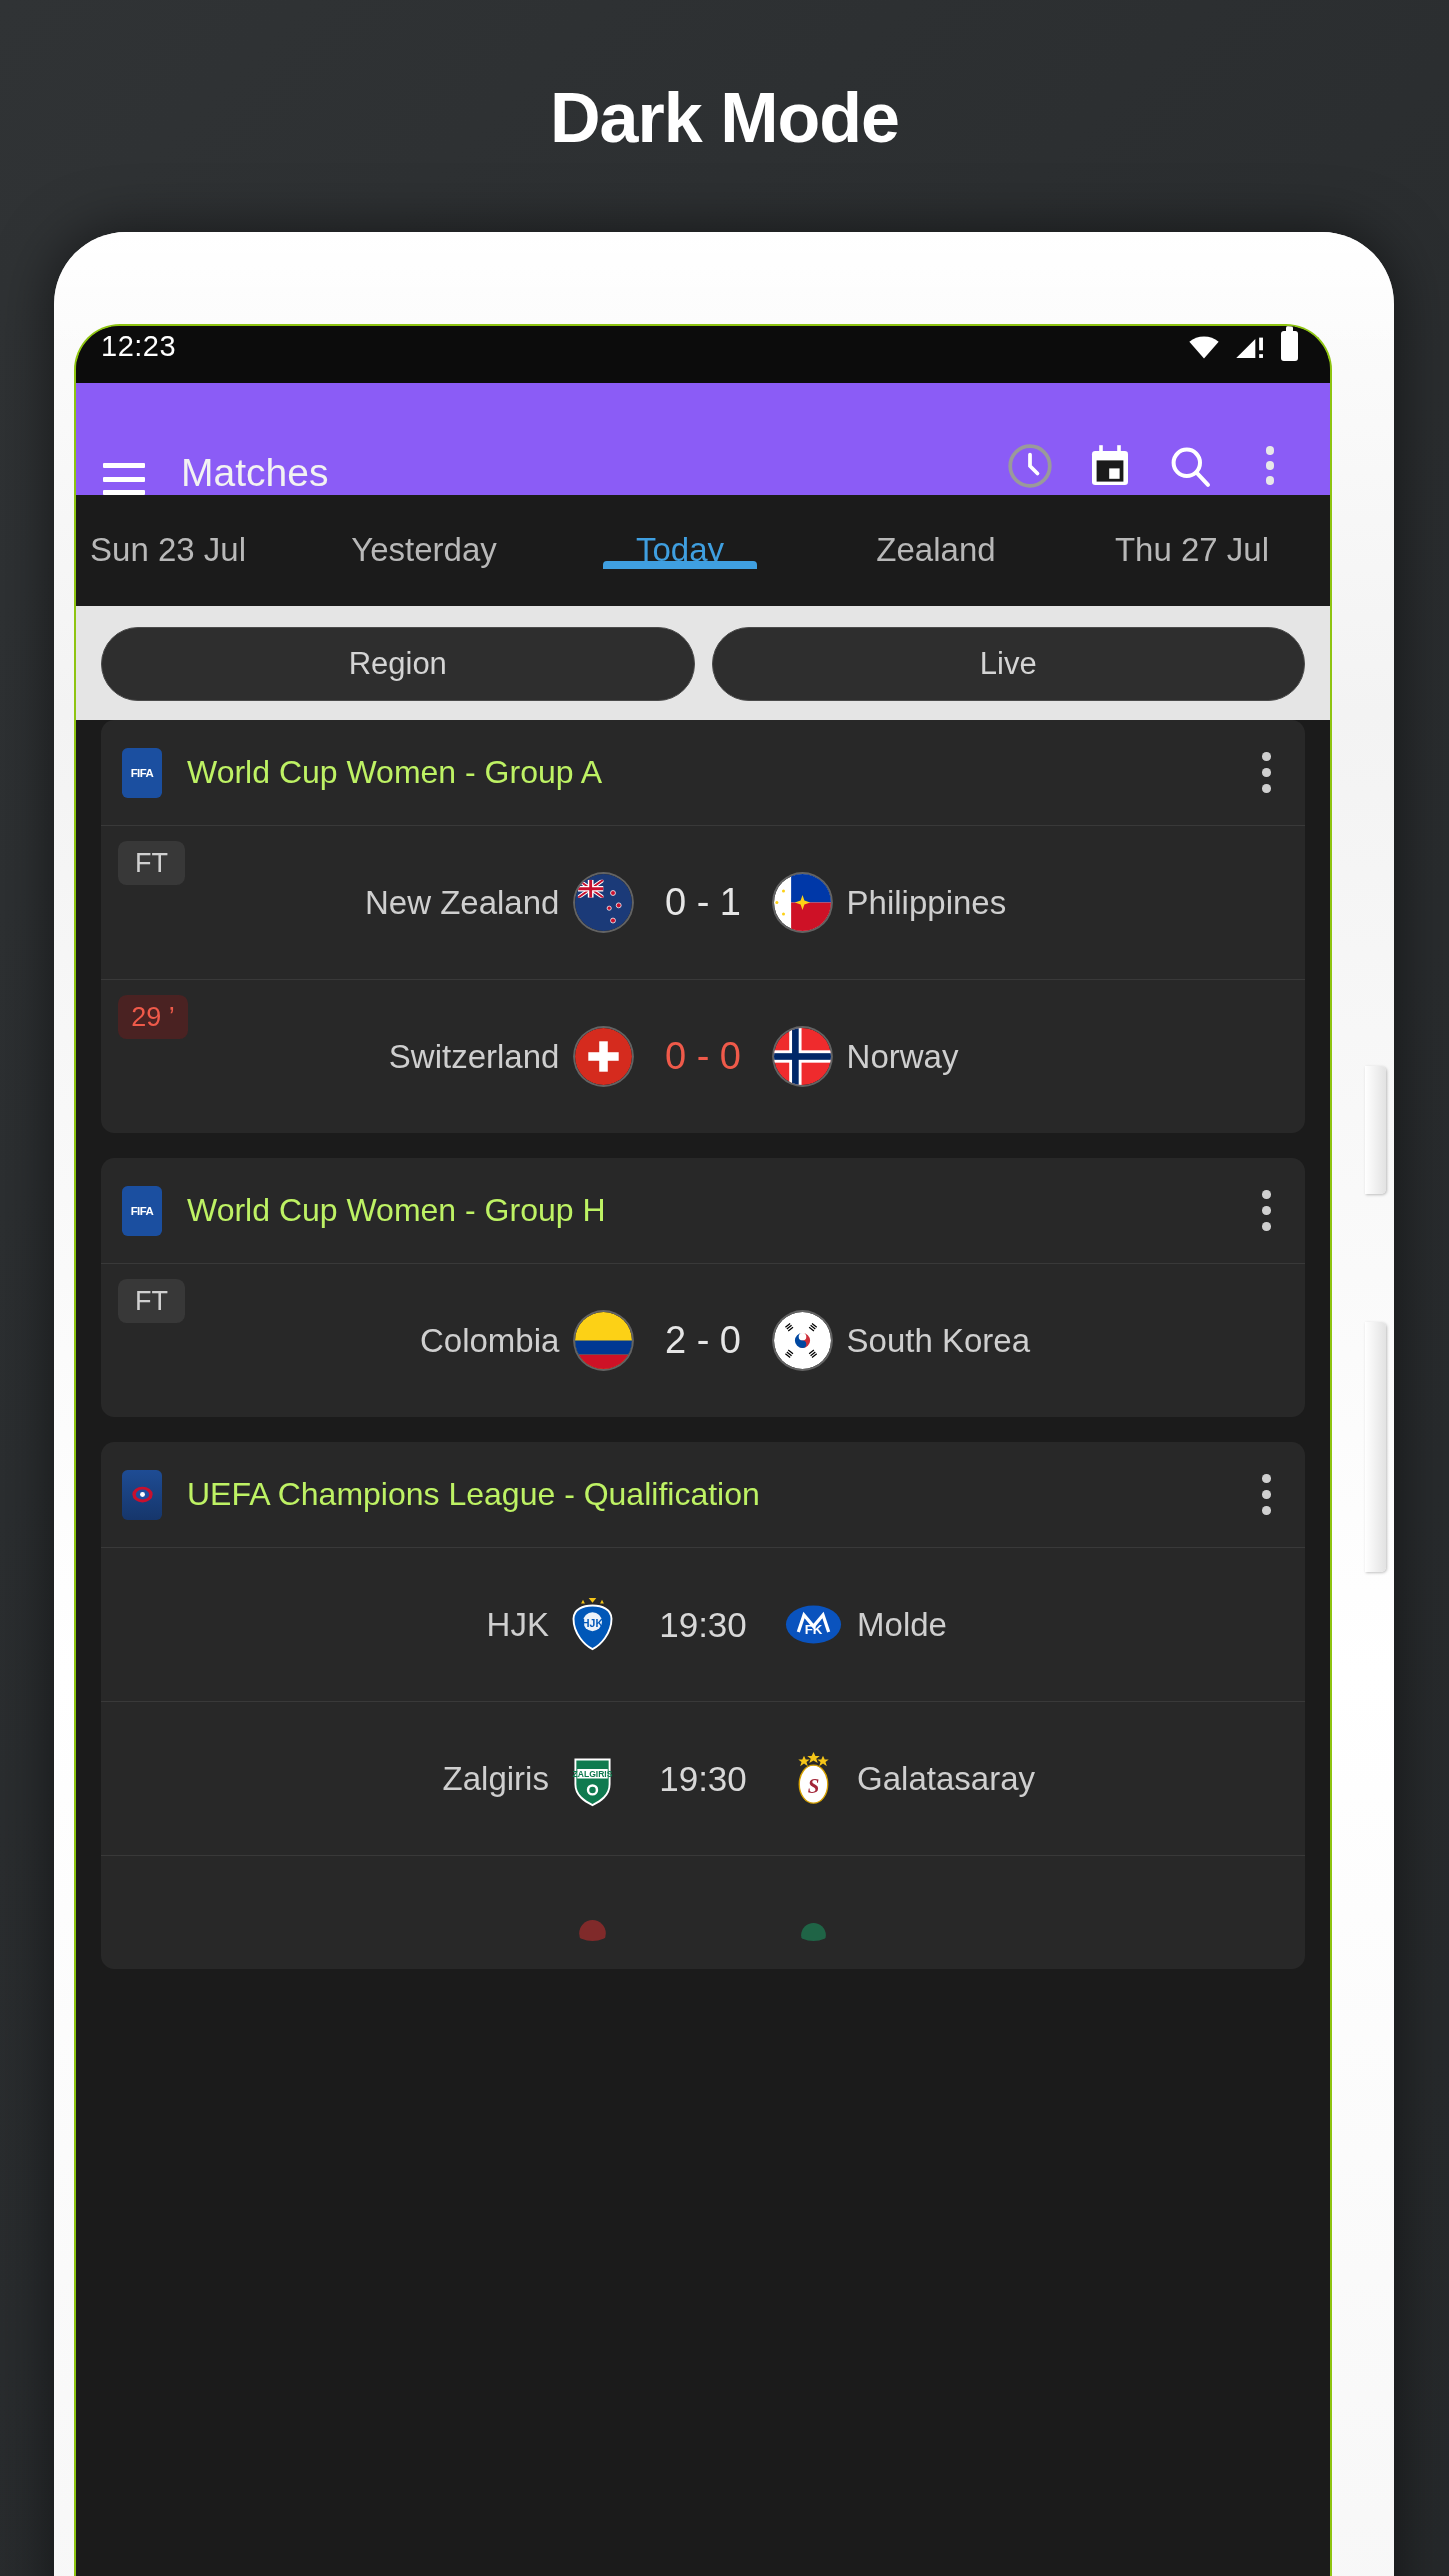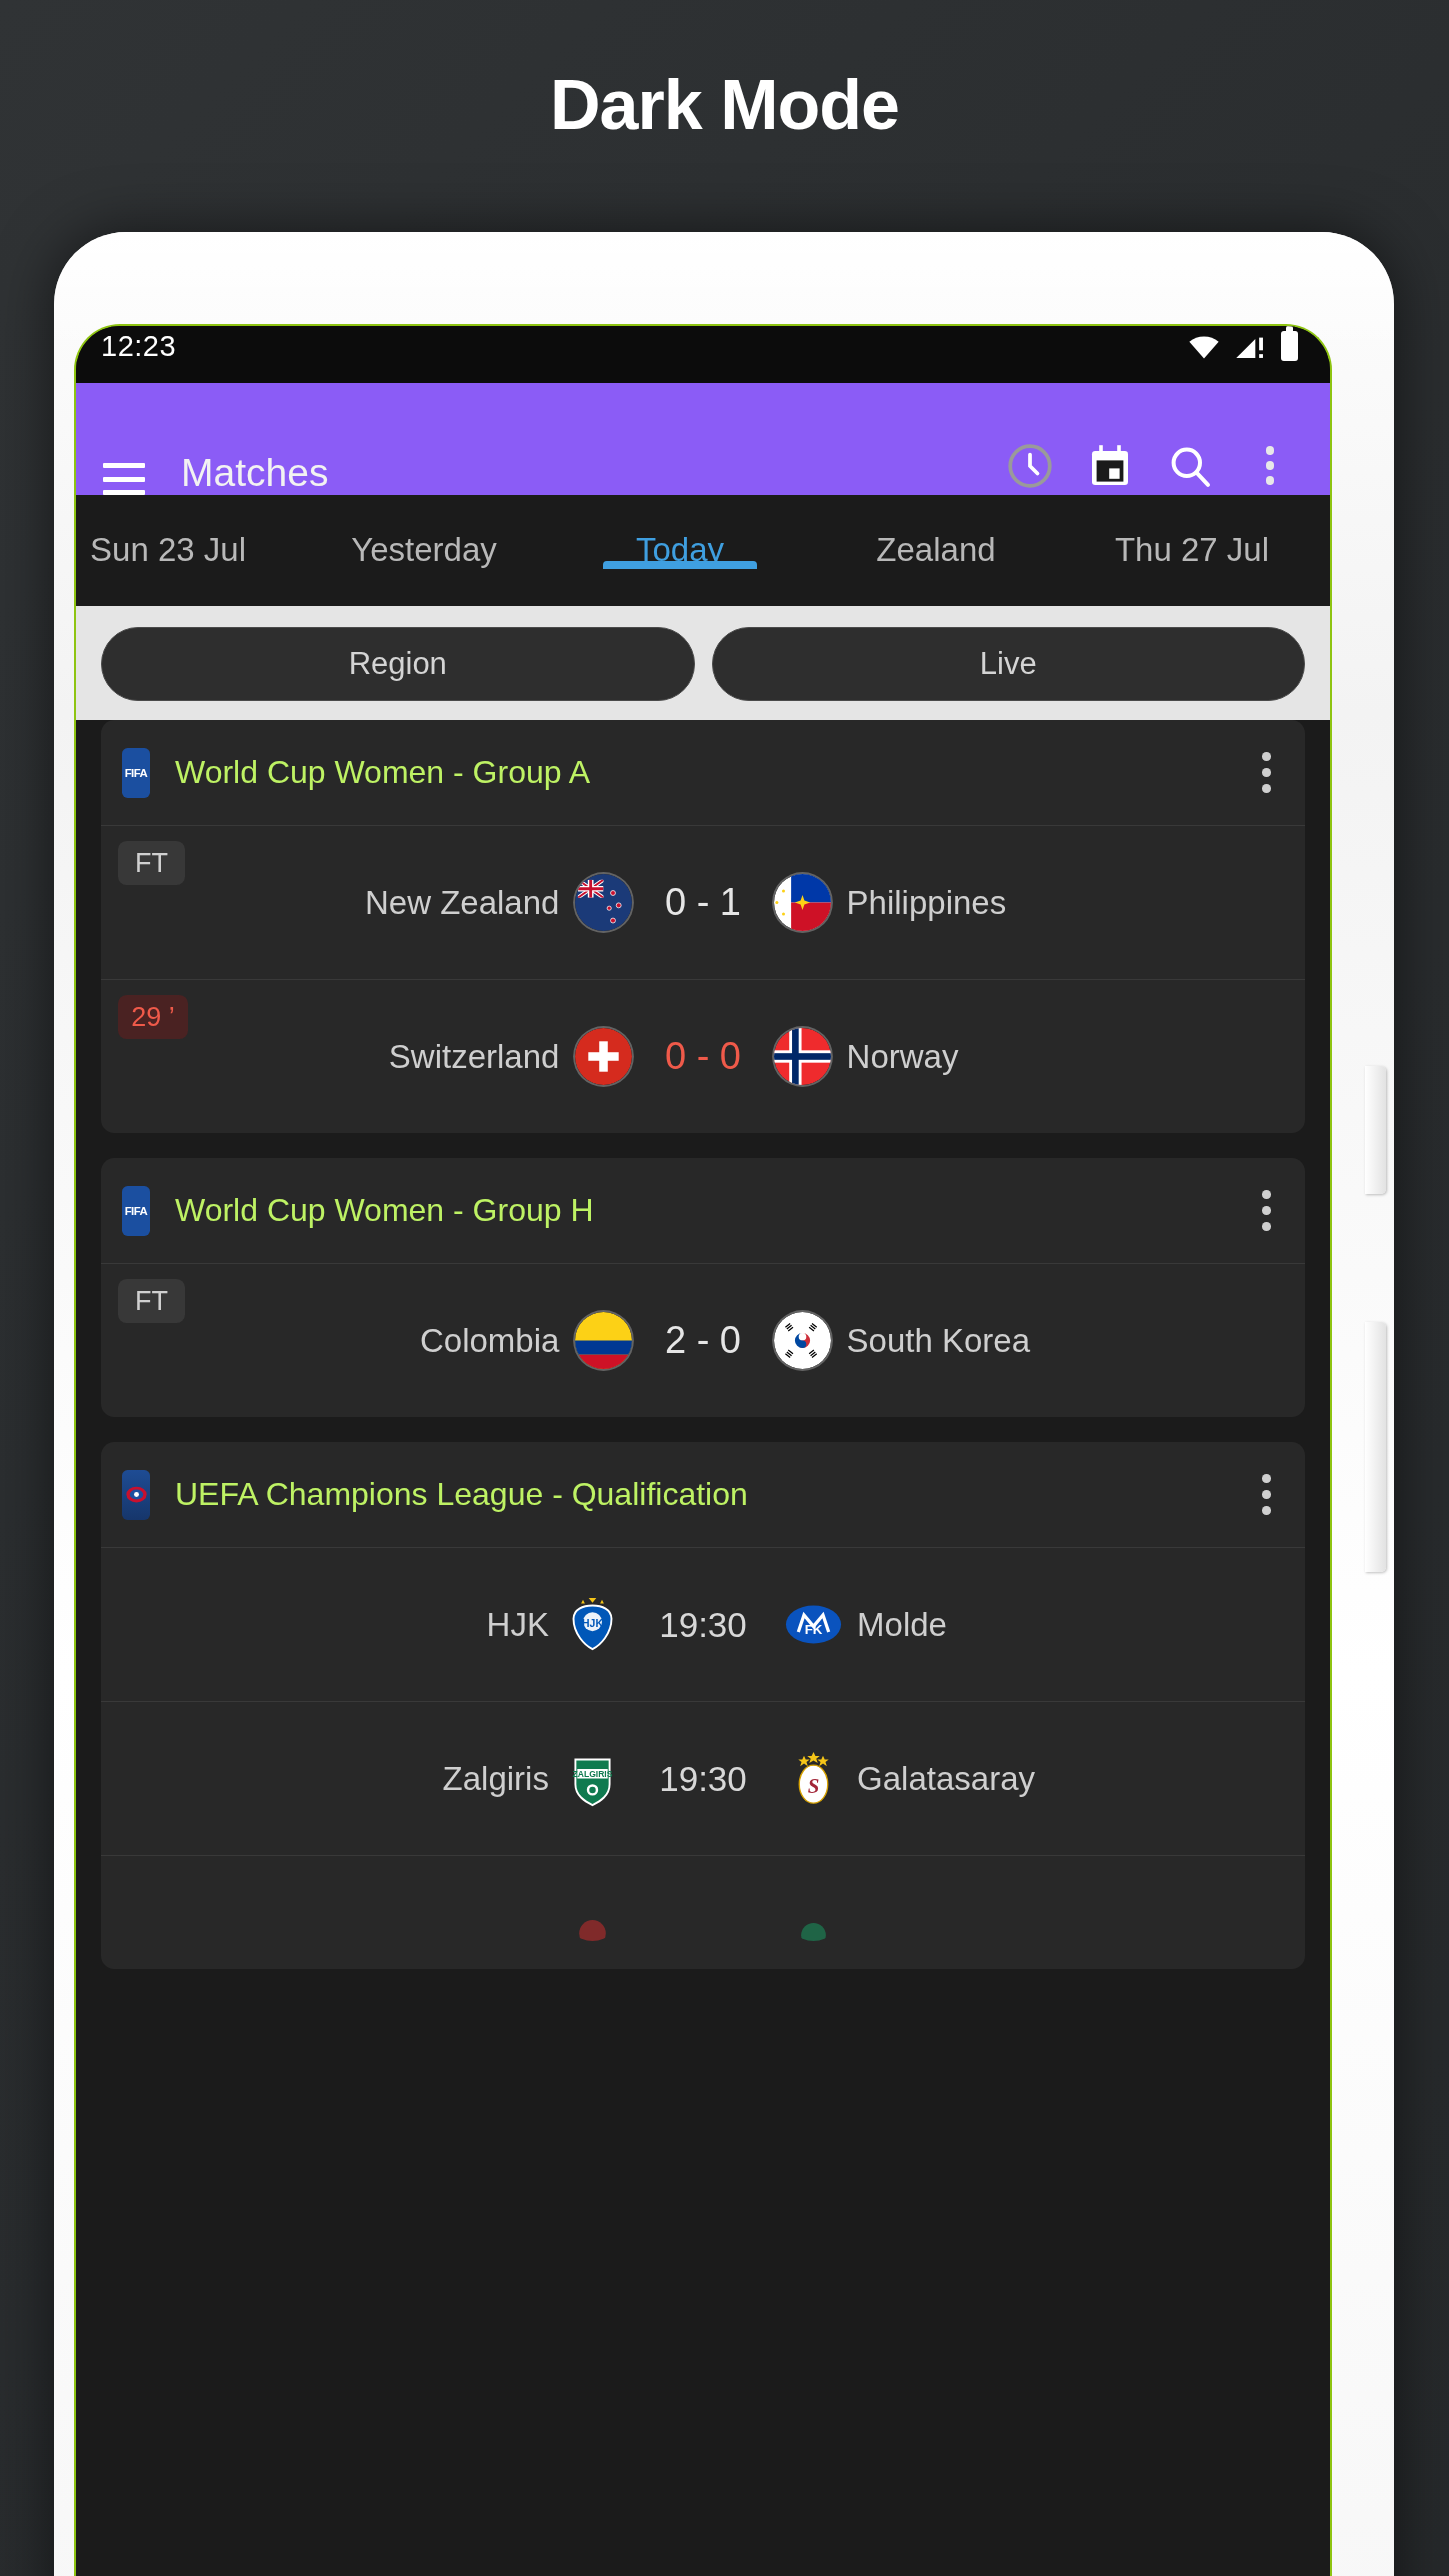--- a/index.html
+++ b/index.html
@@ -8,21 +8,21 @@
     font-family:"Liberation Sans", sans-serif;
     background:#2b2e30;
     position:relative;
   }
   
   #backdrop{
     position:absolute; inset:0;
     background:linear-gradient(135deg,#303335 0%,#2a2d2f 45%,#26292b 100%);
   }
   #promo-title{
-    position:absolute; top:65px; left:0; width:1449px;
+    position:absolute; top:78px; left:0; width:1449px;
     text-align:center;
     font-size:70px; font-weight:bold; color:#ffffff;
     letter-spacing:-1px;
   }
 
   
   #phone{
     position:absolute;
     left:54px; top:232px;
     width:1340px; height:2402px;
@@ -135,21 +135,21 @@
 
   
   #content{ background:#1b1b1b; padding:0 25px 0 25px; }
   .card{
     background:#282828; border-radius:13.3px; margin-bottom:25px; overflow:hidden;
   }
   .card-header{
     display:flex;align-items:center; height:105px; padding:0 25px 0 21px;
   }
   .league-logo{
-    width:28px;height:50px;border-radius:5.7px;flex:0 0 auto;
+    width:40px;height:50px;border-radius:5.7px;flex:0 0 auto;
     display:flex;align-items:center;justify-content:center;
     font-size:10.5px;font-weight:bold;color:#fff;
   }
   .league-logo.fifa{ background:#1b4fa0; }
   .league-logo.uefa{ background:linear-gradient(180deg,#1e4c94,#16366b); }
   .league-name{ color:#bef264; font-size:32px; margin-left:25px; flex:1; }
   .card-dots{ display:flex;flex-direction:column;gap:7.6px;align-items:center;cursor:pointer;padding:5.7px 9.5px; }
   .card-dots i{ width:8.6px;height:8.6px;border-radius:50%;background:#cfcfcf;display:block; }
 
   .match-row{

